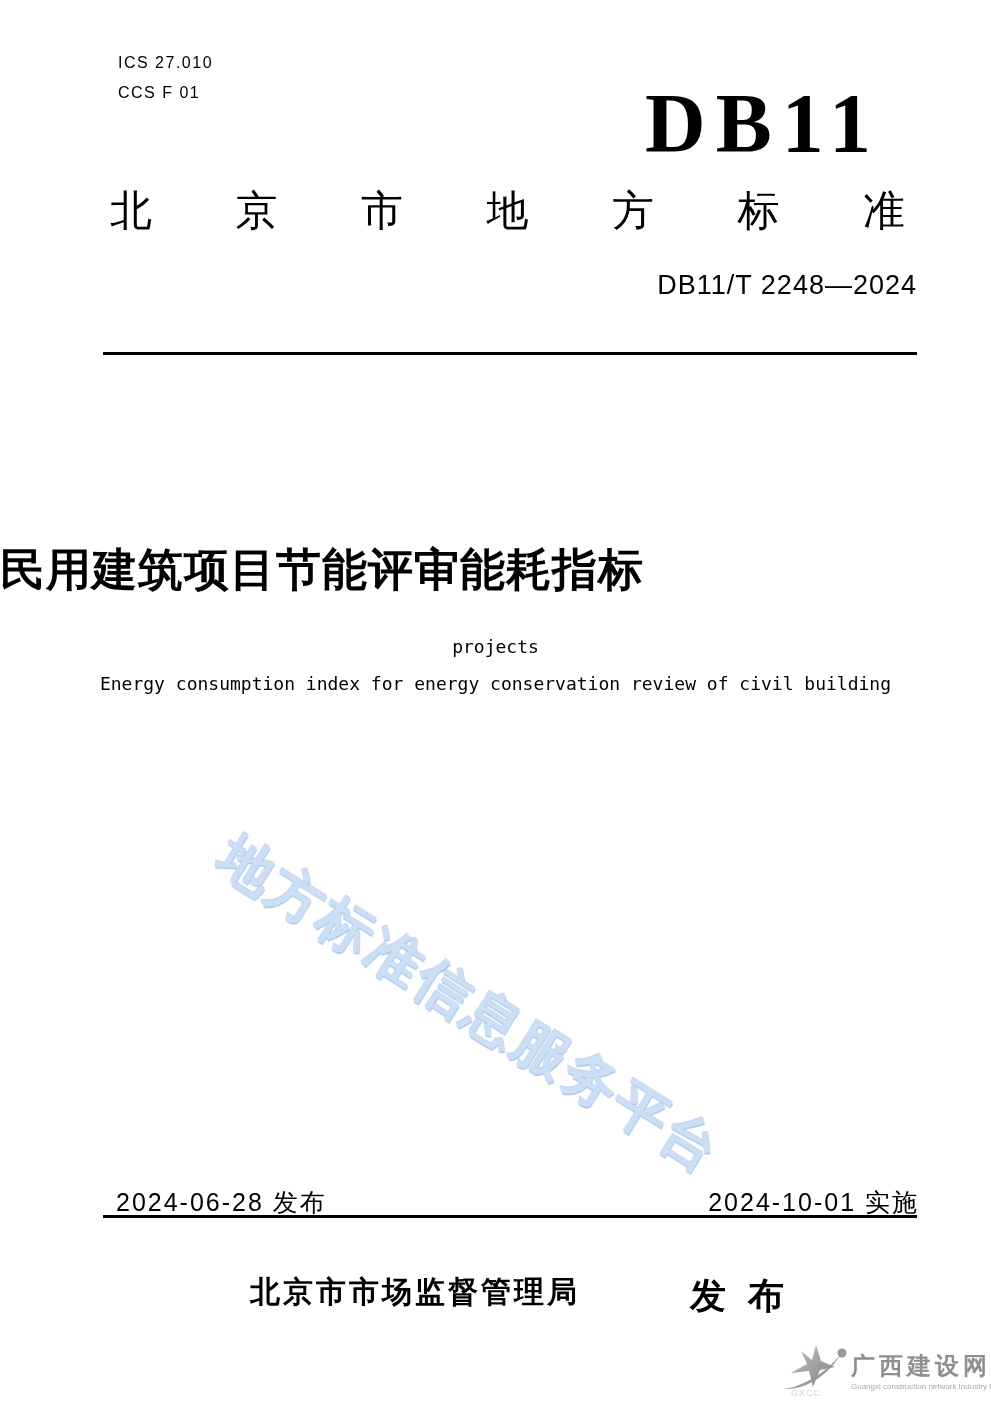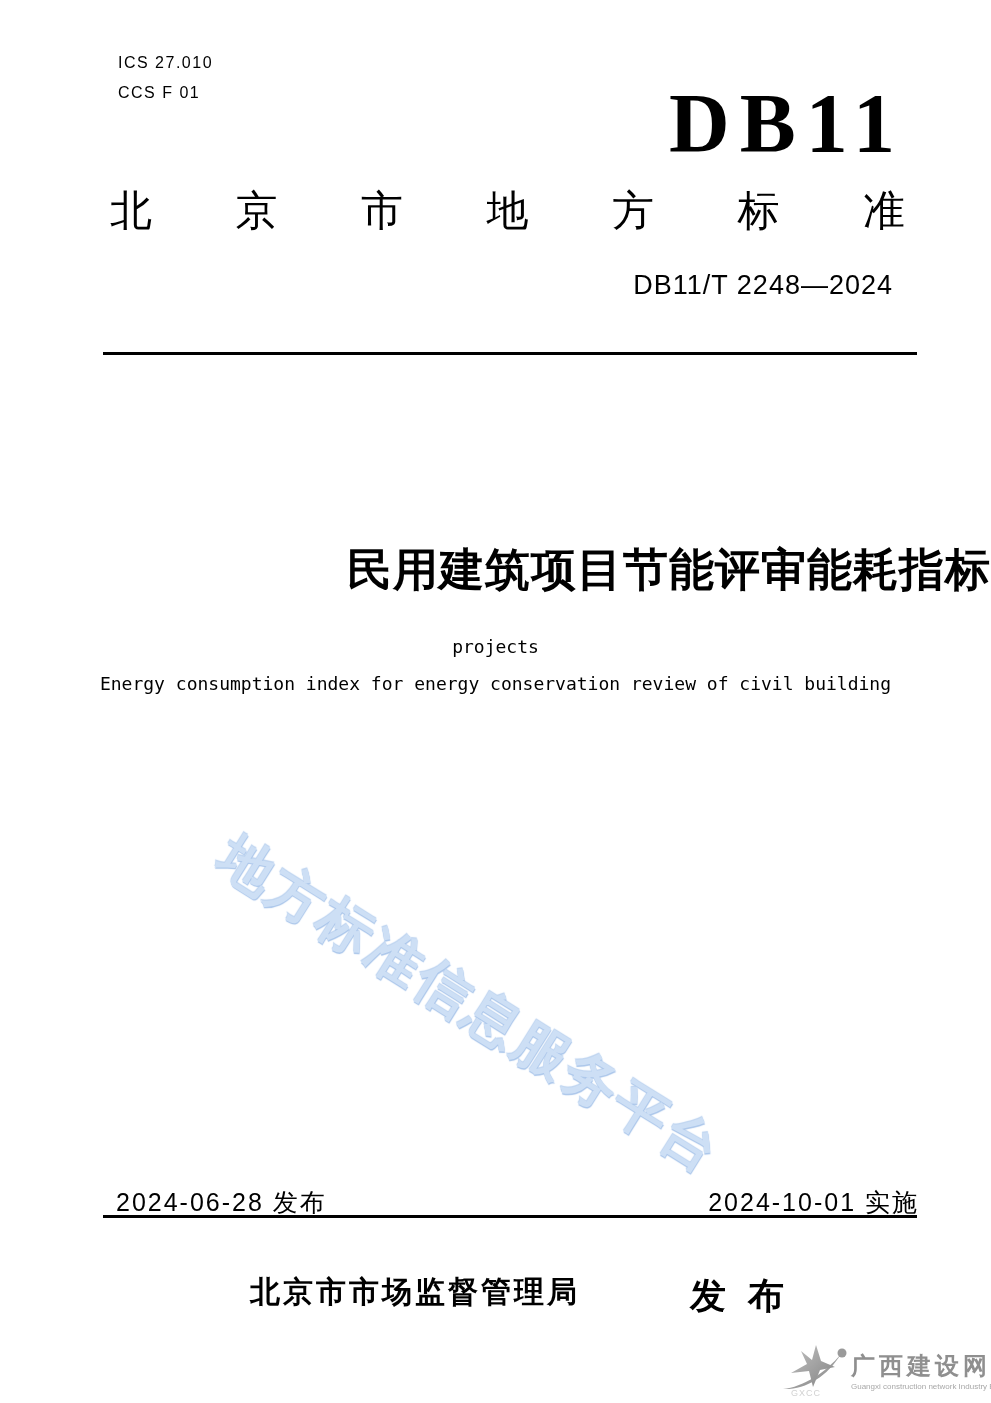--- a/index.html
+++ b/index.html
@@ -12,41 +12,41 @@
     font-family:"Liberation Sans", sans-serif;
     color:#000;
     overflow:hidden;
   }
   .ics-block {
     position:absolute; left:118px; top:48px;
     font-size:16px; letter-spacing:1.5px; line-height:30px;
     font-weight:500;
   }
   .db-logo {
-    position:absolute; left:669px; top:82px;
+    position:absolute; left:645px; top:82px;
     font-family:"Liberation Serif", serif;
     font-weight:bold; font-size:84px; line-height:1;
     letter-spacing:10px;
   }
   .std-name {
     position:absolute; left:110px; top:190px; width:795px;
     display:flex; justify-content:space-between;
     font-size:42px; font-weight:500; line-height:1;
   }
   .doc-number {
-    position:absolute; right:98px; top:270px;
+    position:absolute; right:74px; top:270px;
     font-size:27px; letter-spacing:1px; font-weight:500;
   }
   .rule-top {
     position:absolute; left:103px; top:352px;
     width:814px; height:3px; background:#000;
   }
   .title-zh {
     position:absolute; left:0; top:540px; width:100%;
-    text-align:right; font-size:45px; font-weight:bold;
+    text-align:left; font-size:45px; font-weight:bold;
     letter-spacing:1px;
   }
   .title-en {
     position:absolute; left:0; top:628px; width:100%;
     text-align:center;
     font-family:"DejaVu Sans Mono", monospace;
     font-size:18px; line-height:37px; font-weight:500;
   }
   .watermark {
     position:absolute; left:243px; top:820px;

